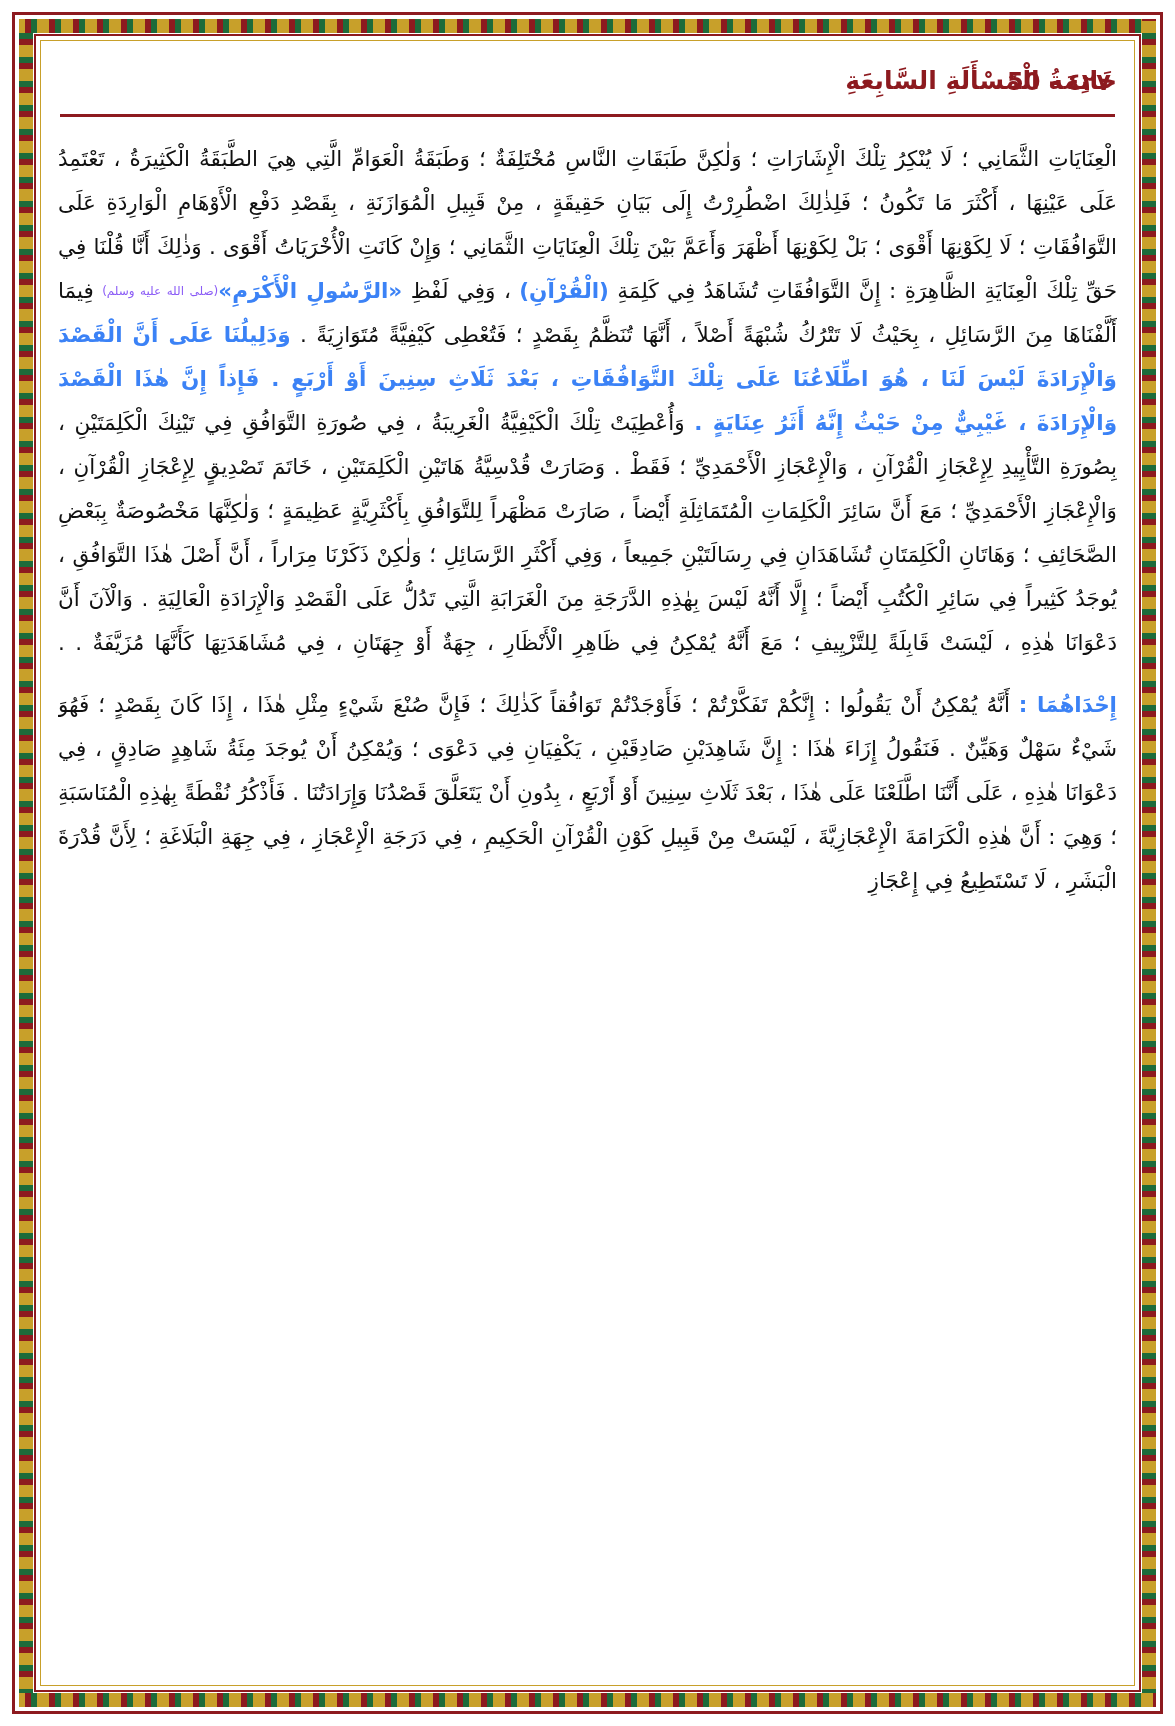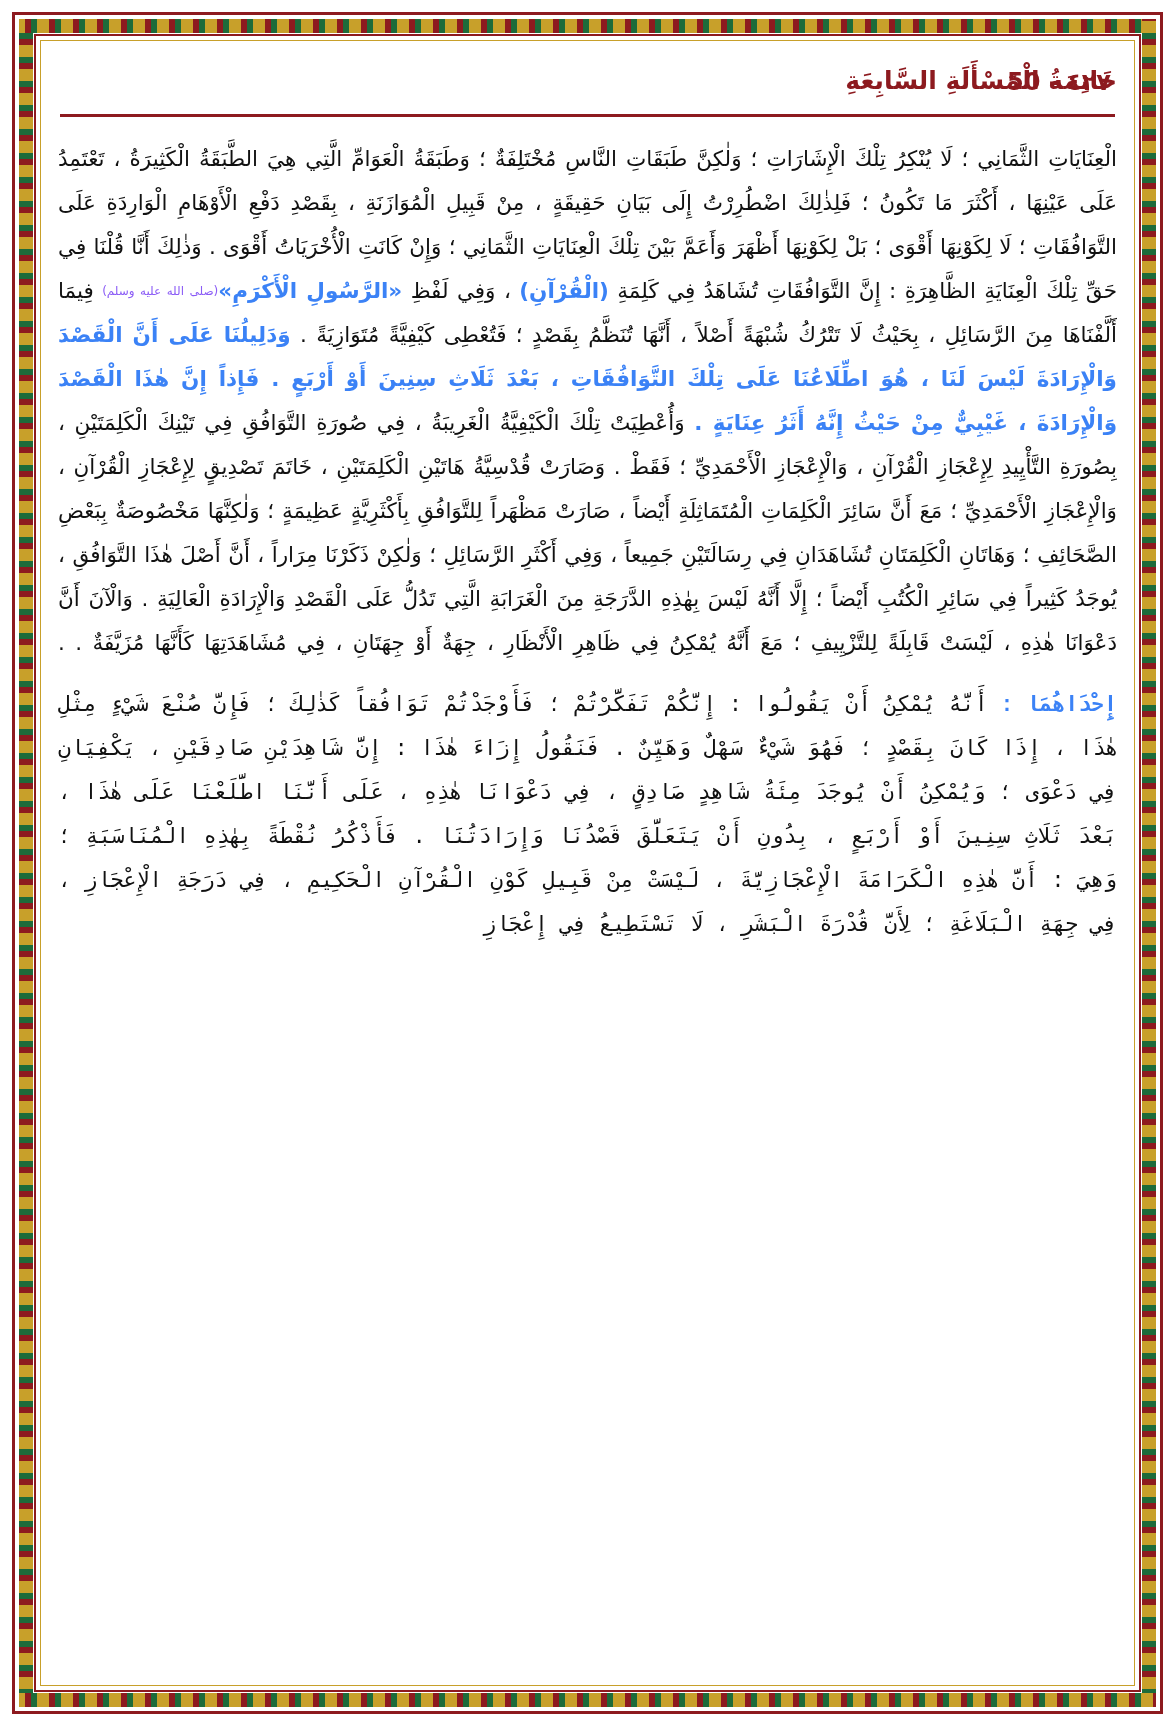--- a/index.html
+++ b/index.html
@@ -150,21 +150,20 @@
     color: #111111;
     font-family: "DejaVu Sans", "Liberation Sans", sans-serif;
   }
   .para {
     margin: 0 0 18px 0;
     text-align: justify;
     text-align-last: justify;
   }
   .para.last {
     text-align-last: right;
-    font-family: Liberation Mono, monospace;
   }
   .red {
     color: #3b82f6;
     font-weight: bold;
   }
   .small-honorific {
     font-size: 12px;
     color: #8b5cf6;
     vertical-align: 3px;
   }

